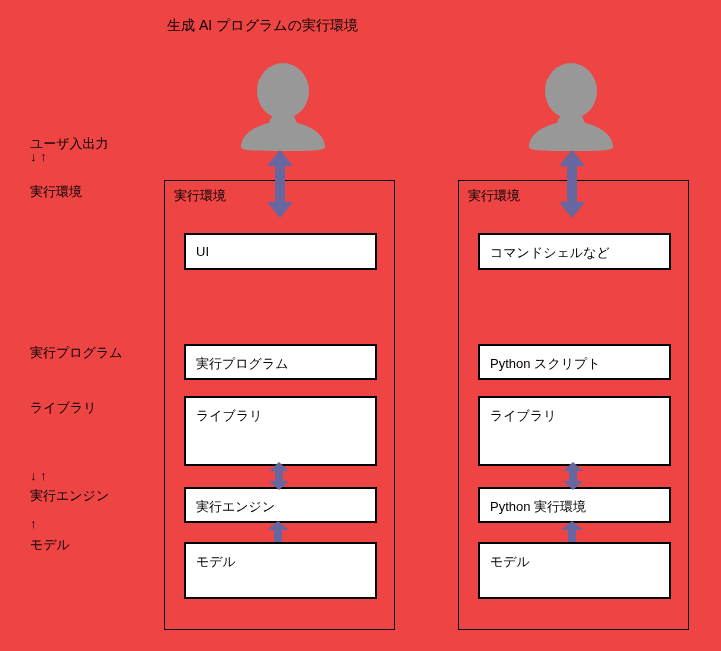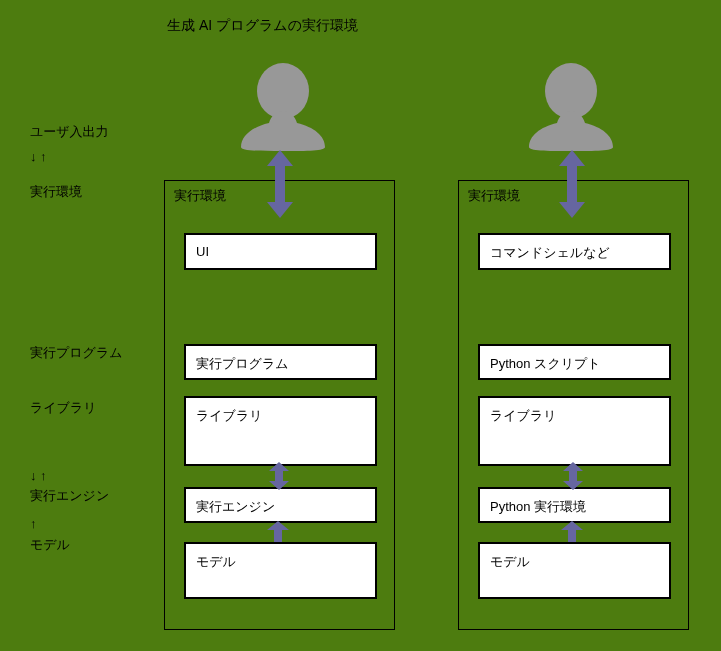--- a/index.html
+++ b/index.html
@@ -1,39 +1,39 @@
 <!DOCTYPE html>
 <html><head>
 <meta charset="utf-8">
 <style>
   html, body { margin: 0; padding: 0; background: #ffffff; }
   .canvas {
     position: relative;
     width: 721px;
     height: 651px;
-    background: #4d7c0f;
+    background: #ef4444;
     font-family: "Liberation Sans", "DejaVu Sans", sans-serif;
     color: #000000;
     overflow: hidden;
   }
   .title {
     position: absolute;
     left: 167px;
     top: 17px;
     font-size: 14px;
     white-space: nowrap;
   }
   .side-label {
     position: absolute;
     left: 30px;
     font-size: 13px;
     white-space: nowrap;
     line-height: 15px;
   }
-  .lbl-user-io      { top: 124px; }
+  .lbl-user-io      { top: 136px; }
   .lbl-io-arrows    { top: 149px; }
   .lbl-runtime-env  { top: 184px; }
   .lbl-exec-program { top: 345px; }
   .lbl-library      { top: 400px; }
   .lbl-engine-arrows{ top: 468px; }
   .lbl-exec-engine  { top: 488px; }
   .lbl-model-arrow  { top: 516px; }
   .lbl-model        { top: 537px; }
 
   .env {

